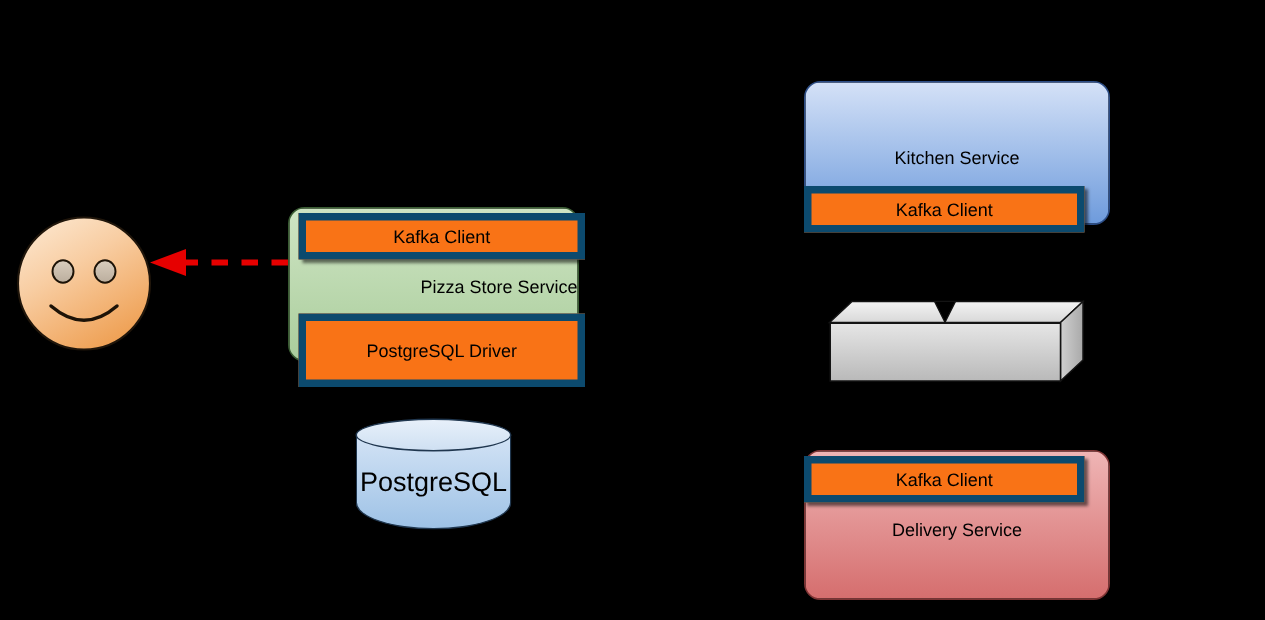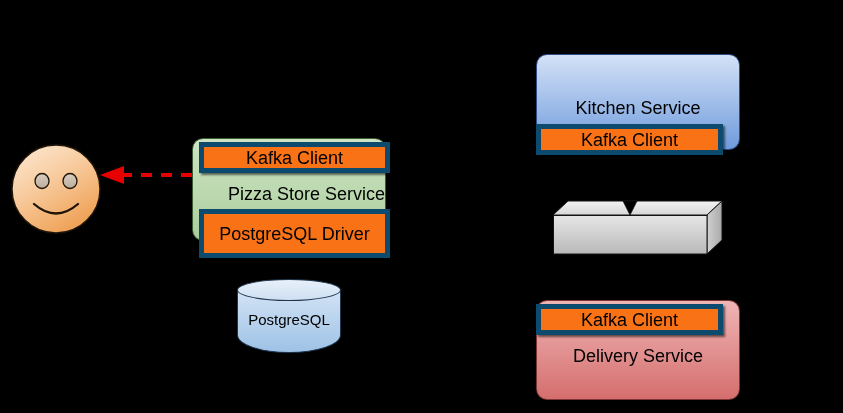--- a/index.html
+++ b/index.html
@@ -18,21 +18,21 @@
     overflow: hidden;
   }
 
   
   .node-label {
     position: absolute;
     left: 0;
     right: 0;
     text-align: center;
     color: #000000;
-    font-size: 18px;
+    font-size: 12px;
     line-height: 1;
     white-space: nowrap;
     pointer-events: none;
   }
 
   
   .graybar {
     position: absolute;
     background: #f97316;
     border: 5px solid #0c4a6e;
@@ -88,21 +88,21 @@
     right: 0;
     top: 0;
     height: 22px;
     background: linear-gradient(to bottom, #E7F0FA 0%, #CFE0F2 100%);
     border: 1px solid #20374f;
     border-radius: 50%;
     box-sizing: border-box;
   }
   .cylinder .node-label {
     top: 44%;
-    font-size: 15px;
+    font-size: 18px;
   }
 
   
   .node3d {
     position: absolute;
   }
   .node3d svg {
     position: absolute;
     left: 0;
     top: 0;

